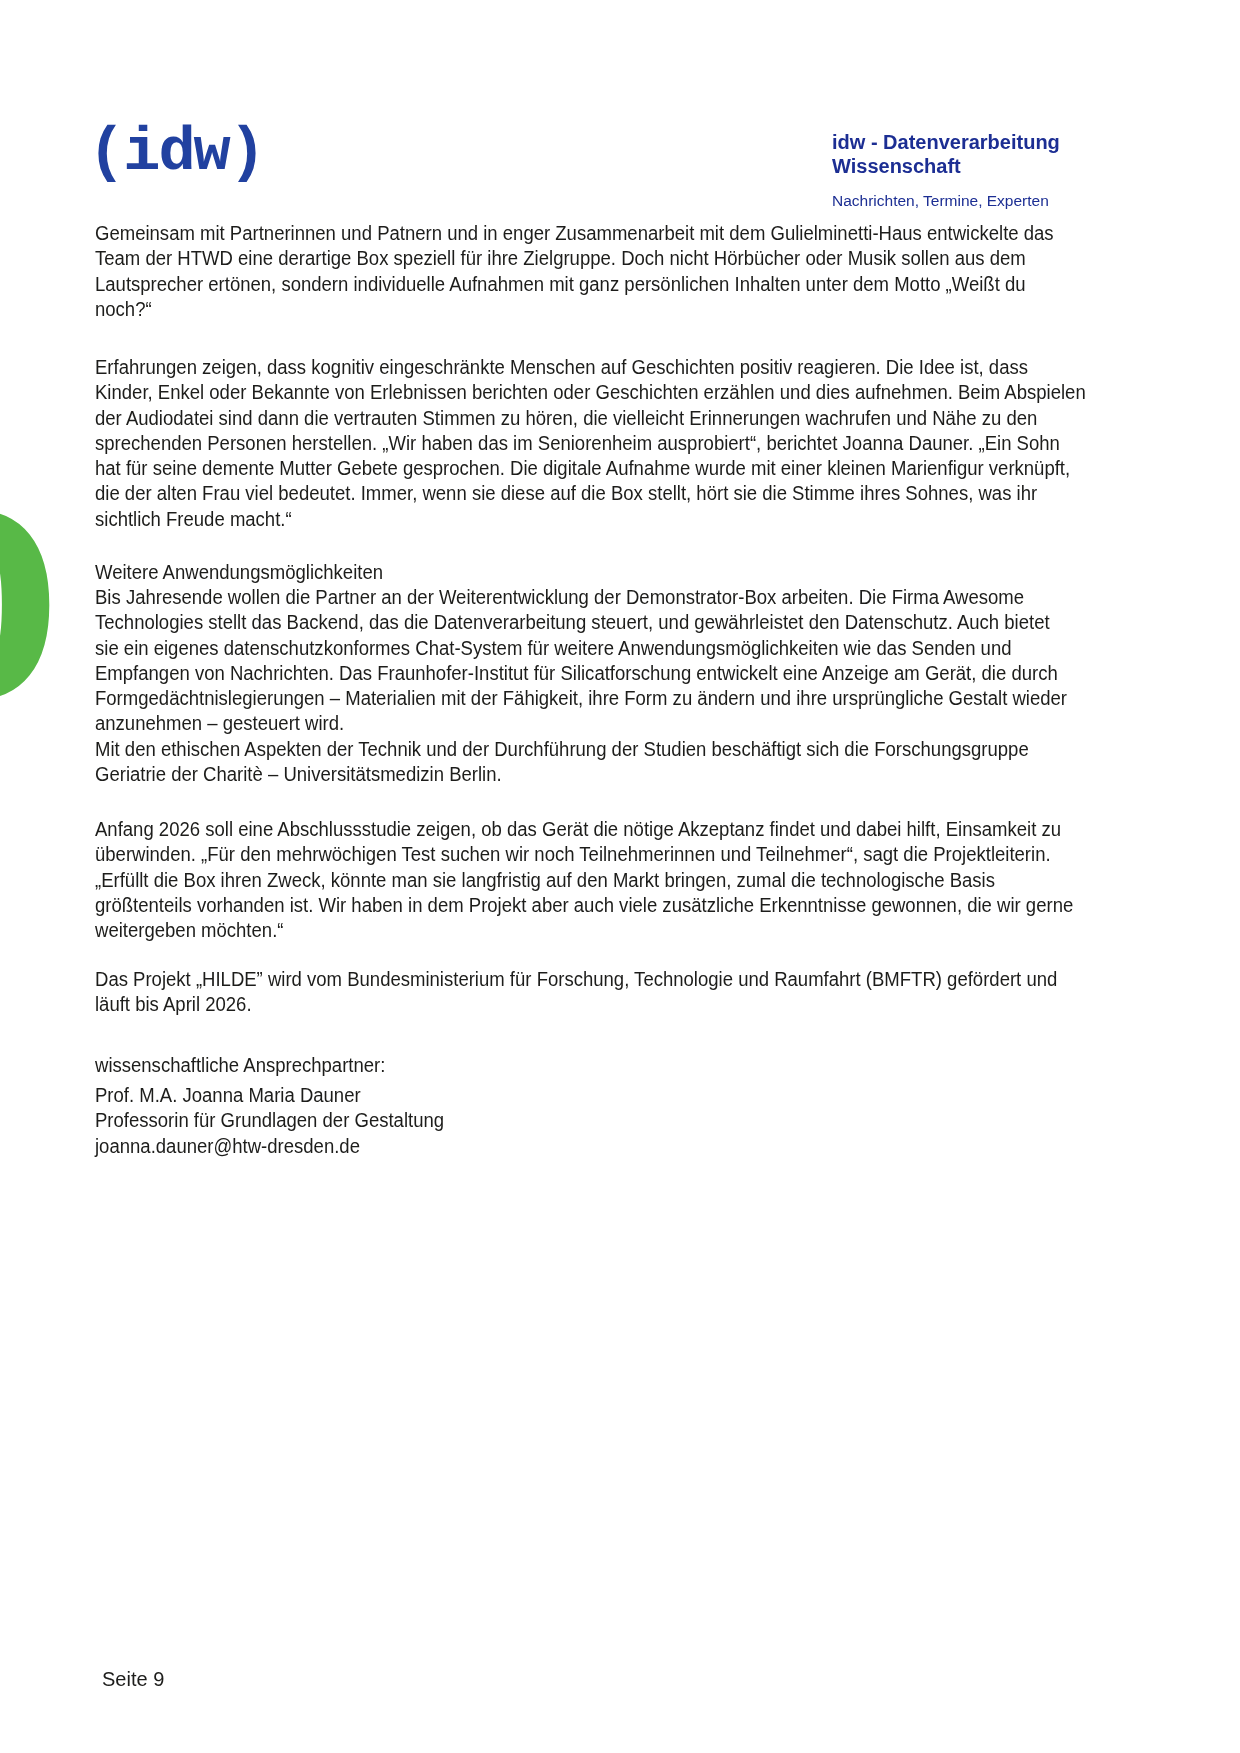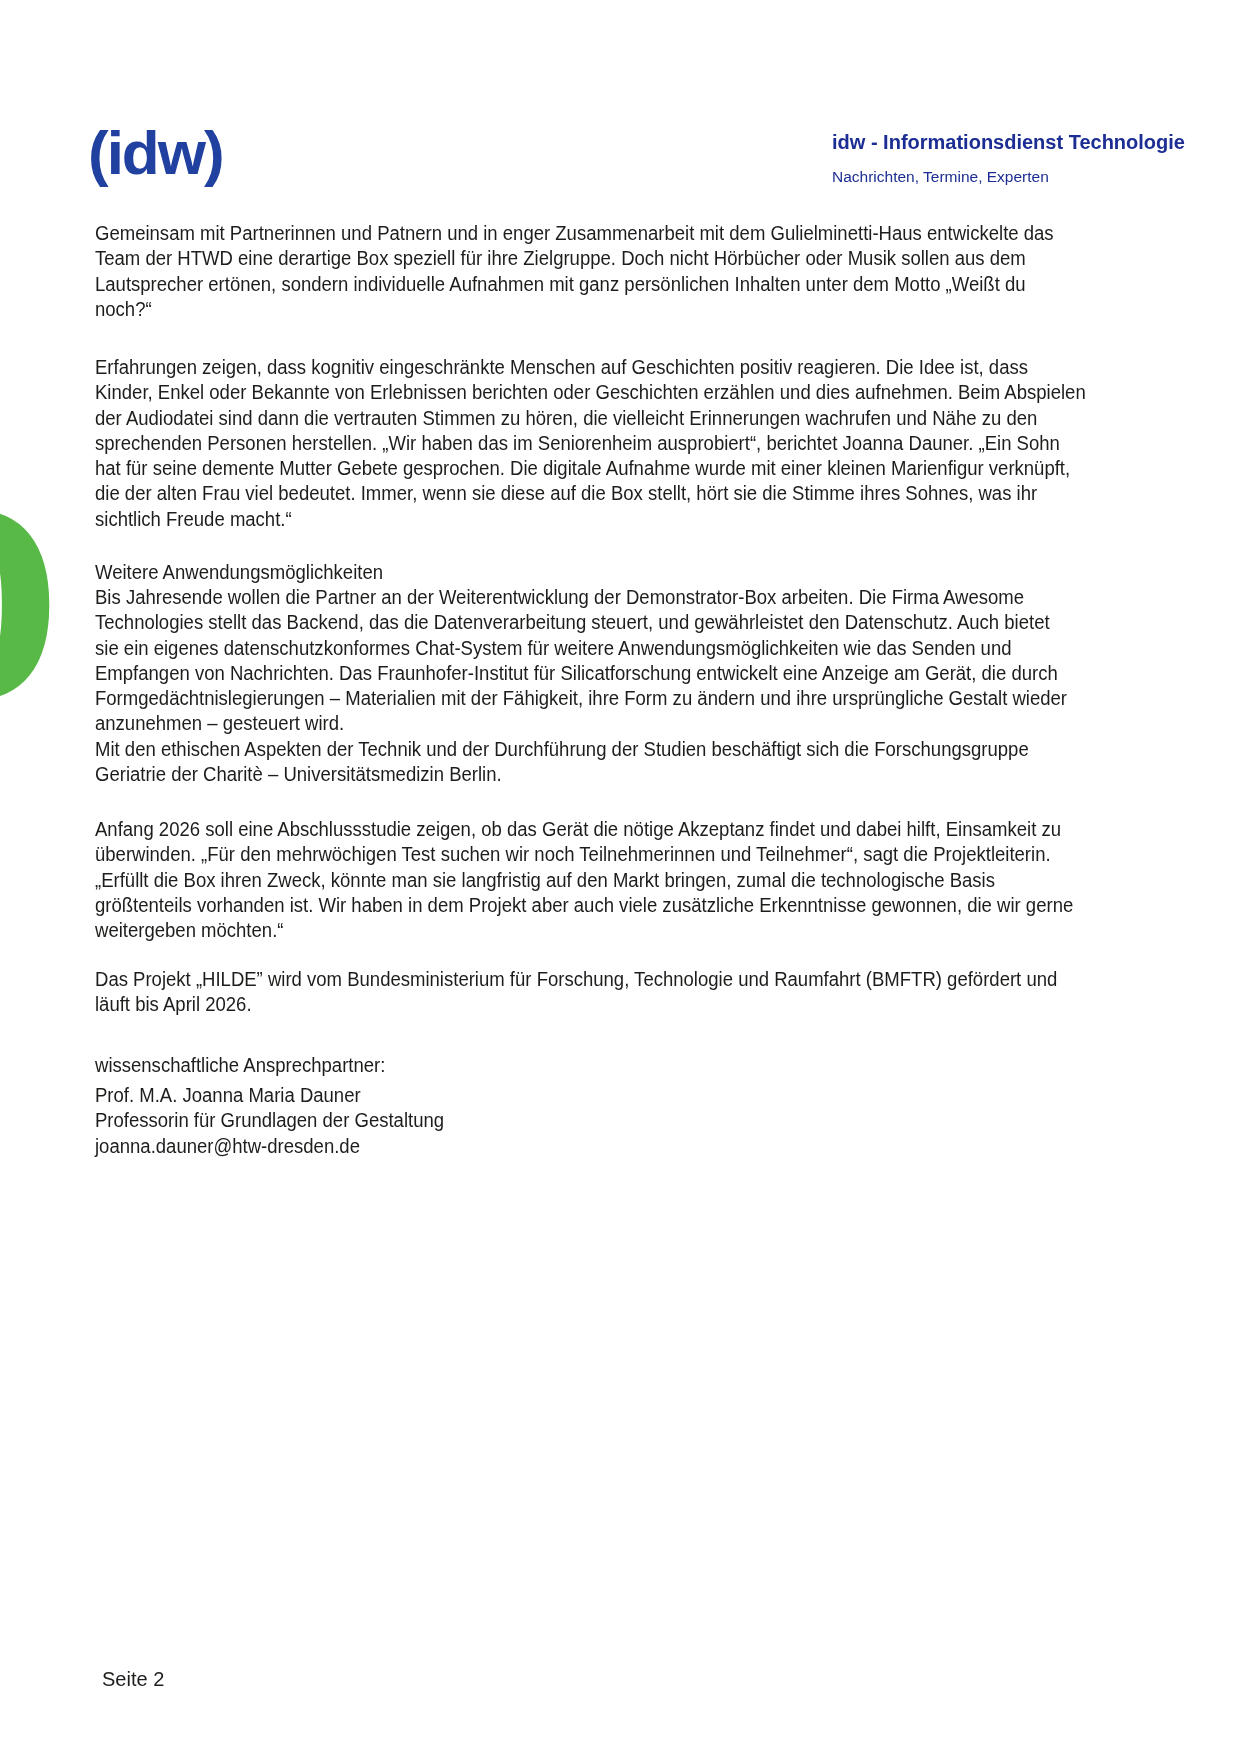--- a/index.html
+++ b/index.html
@@ -8,21 +8,21 @@
     width:1240px; height:1753px;
     margin:0 auto;
     background:#ffffff;
     overflow:hidden;
     font-family:"Liberation Sans", sans-serif;
     color:var(--text, #1d1d1b);
   }
   
   .logo {
     position:absolute; left:88px; top:118px;
-    font-family:Liberation Sans, sans-serif;
+    font-family:Liberation Mono, monospace;
     font-weight:bold; font-size:62px; line-height:70px;
     letter-spacing:-2px;
     color:var(--logo_blue, #2141a0);
   }
   .hdr-right { position:absolute; left:832px; top:130px; width:360px; }
   .hdr-title {
     font-weight:bold; font-size:20px; line-height:24px;
     color:var(--header_blue, #1c2e93);
   }
   .hdr-subtitle {
@@ -61,21 +61,21 @@
   }
 </style>
 </head>
 <body>
 
 <div id="page">
 
   <div class="logo">(idw)</div>
 
   <div class="hdr-right">
-    <div class="hdr-title">idw - Informationsdienst Technologie</div>
+    <div class="hdr-title">idw - Datenverarbeitung Wissenschaft</div>
     <div class="hdr-subtitle">Nachrichten, Termine, Experten</div>
   </div>
 
   <div class="green-zero">0</div>
 
   <div class="tb p1">Gemeinsam mit Partnerinnen und Patnern und in enger Zusammenarbeit mit dem Gulielminetti-Haus entwickelte das
 Team der HTWD eine derartige Box speziell für ihre Zielgruppe. Doch nicht Hörbücher oder Musik sollen aus dem
 Lautsprecher ertönen, sondern individuelle Aufnahmen mit ganz persönlichen Inhalten unter dem Motto „Weißt du
 noch?“</div>
   <div class="tb p2">Erfahrungen zeigen, dass kognitiv eingeschränkte Menschen auf Geschichten positiv reagieren. Die Idee ist, dass
@@ -100,15 +100,15 @@
 größtenteils vorhanden ist. Wir haben in dem Projekt aber auch viele zusätzliche Erkenntnisse gewonnen, die wir gerne
 weitergeben möchten.“</div>
   <div class="tb p5">Das Projekt „HILDE” wird vom Bundesministerium für Forschung, Technologie und Raumfahrt (BMFTR) gefördert und
 läuft bis April 2026.</div>
 
   <div class="tb contact-label">wissenschaftliche Ansprechpartner:</div>
   <div class="tb contact-lines">Prof. M.A. Joanna Maria Dauner
 Professorin für Grundlagen der Gestaltung
 joanna.dauner@htw-dresden.de</div>
 
-  <div class="footer">Seite 2</div>
+  <div class="footer">Seite 9</div>
 
 </div>
 
 </body></html>

